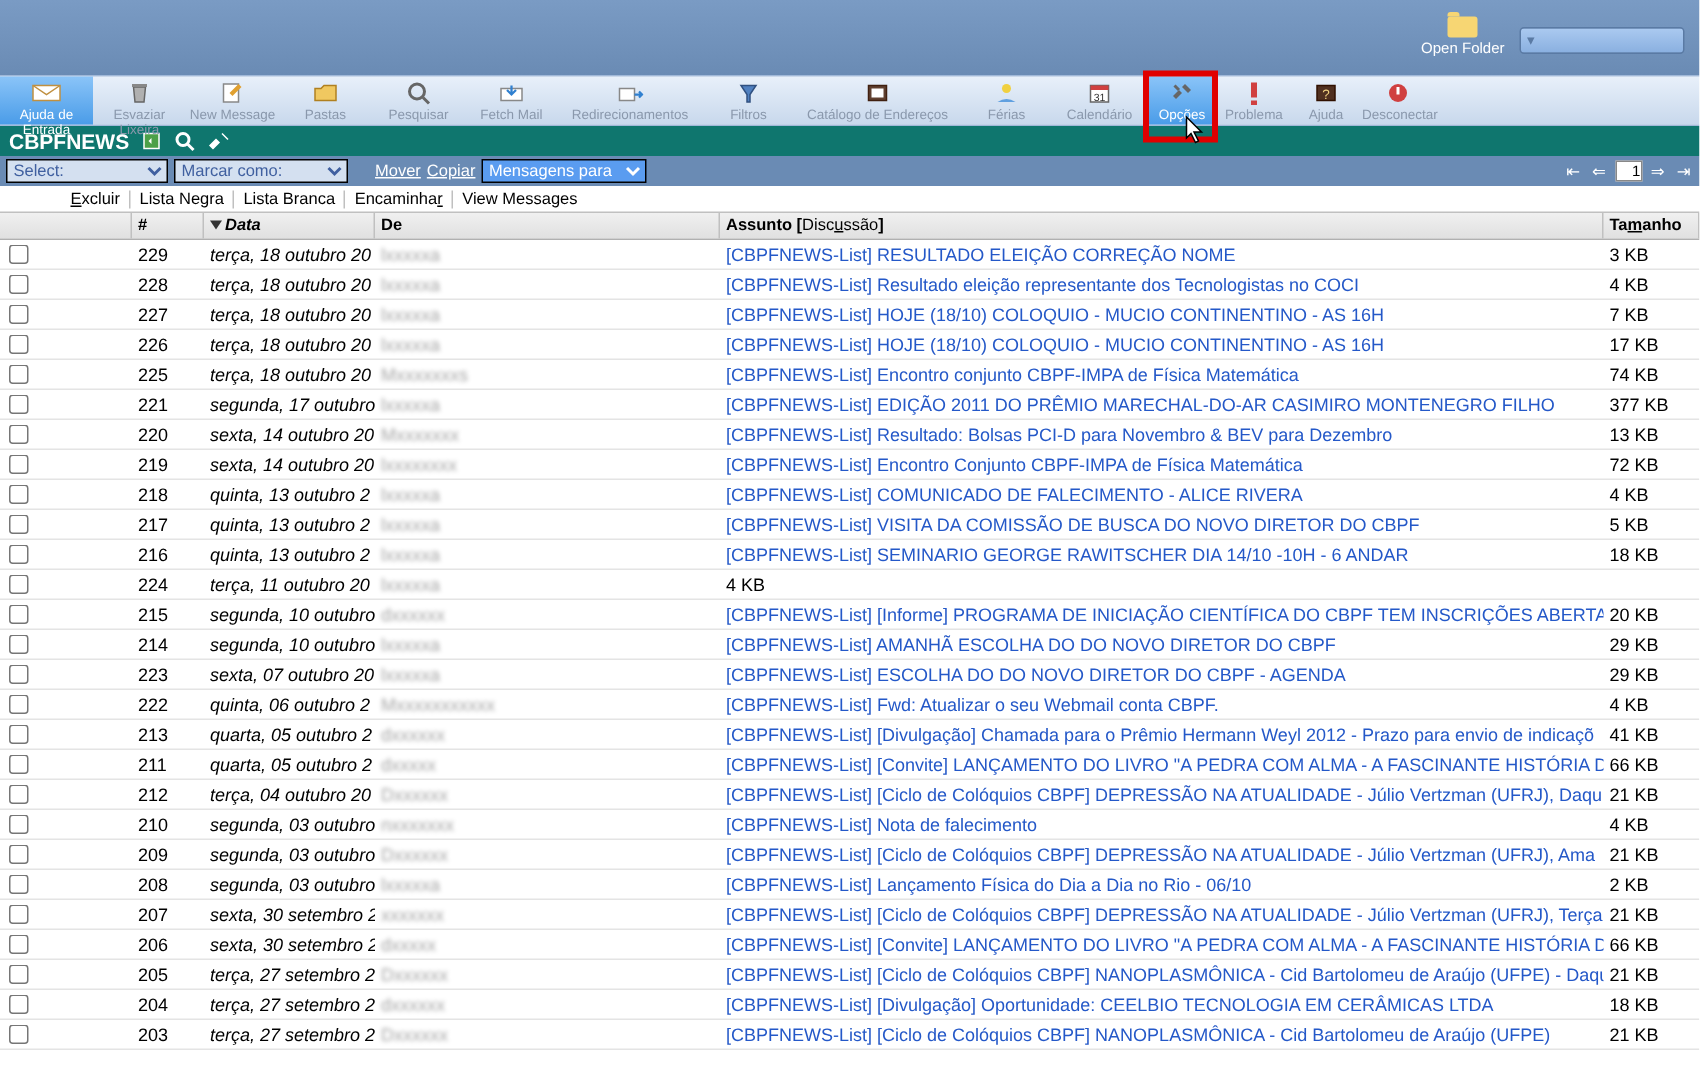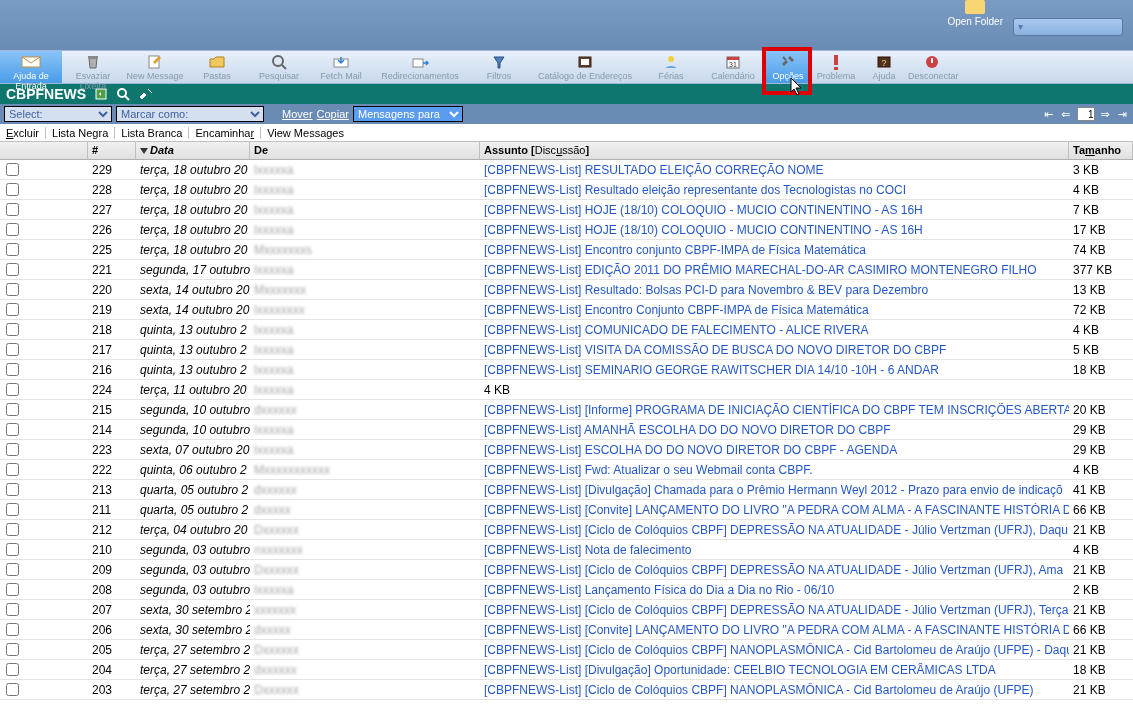--- a/index.html
+++ b/index.html
@@ -1,44 +1,44 @@
 <!DOCTYPE html>
 <html><head>
 <meta charset="utf-8">
 <style>
 * { margin: 0; padding: 0; box-sizing: border-box; }
 body { font-family: Arial, sans-serif; font-size: 12px; width: 1133px; height: 716px; overflow: hidden; background: #fff; }
 
 .top-bar { background: linear-gradient(#7a9bc4, #6a8bb4); height: 50px; position: relative; }
-.open-folder { position: absolute; right: 130px; top: 0; text-align: center; color: #fff; font-size: 10px; cursor: pointer; }
+.open-folder { position: absolute; right: 130px; top: 11px; text-align: center; color: #fff; font-size: 10px; cursor: pointer; }
 .open-folder-icon { width: 20px; height: 14px; background: #f7d673; border-radius: 2px; margin: 0 auto 2px; position: relative; }
 .open-folder-icon::before { content: ''; position: absolute; top: -3px; left: 0; width: 8px; height: 3px; background: #f7d673; border-radius: 2px 2px 0 0; }
 .open-dropdown { position: absolute; right: 10px; top: 18px; width: 110px; height: 18px; background: linear-gradient(#aac9f0, #8ab0e0); border: 1px solid #5a7aa4; border-radius: 3px; color: #5a7aa4; font-size: 10px; padding: 2px 4px; }
 
 .toolbar { background: linear-gradient(#e8f0fa, #c8d8ec); height: 34px; display: flex; border-top: 1px solid #a0b8d8; border-bottom: 1px solid #a0b8d8; }
 .tool-item { width: 62px; text-align: center; padding-top: 3px; color: #8a98ac; font-size: 9px; cursor: pointer; position: relative; }
 .tool-item.active { background: linear-gradient(#8ac4f8, #4a9ce8); color: #fff; }
 .tool-item-icon { height: 16px; display: flex; align-items: center; justify-content: center; margin-bottom: 1px; }
 .highlight-box { position: absolute; border: 4px solid #e00000; top: -4px; left: -2px; width: 50px; height: 48px; z-index: 10; pointer-events: none; }
 .cursor-arrow { position: absolute; top: 26px; left: 26px; z-index: 11; pointer-events: none; }
 
 .title-bar { background: #0f766e; color: #fff; height: 20px; display: flex; align-items: center; padding: 0 6px; font-weight: bold; font-size: 14px; }
 .title-bar .small-icon { margin-left: 8px; cursor: pointer; }
 
 .action-bar { background: #6a8bb4; height: 20px; display: flex; align-items: center; padding: 0 4px; gap: 4px; color: #fff; font-size: 11px; }
 .action-bar select { font-size: 11px; height: 16px; background: #d4e0f0; border: 1px solid #000000; }
 .action-bar .sel1 { width: 108px; color: #4060a0; }
-.action-bar .sel2 { width: 148px; color: #4060a0; }
+.action-bar .sel2 { width: 116px; color: #4060a0; }
 .action-bar .sel3 { width: 110px; background: #5a9cf0; color: #fff; }
 .action-bar .lnk { color: #fff; text-decoration: underline; cursor: pointer; }
 .action-bar .spacer { flex: 1; }
 .action-bar .page-input { width: 18px; height: 14px; font-size: 10px; text-align: right; border: 1px solid #888; }
 .nav-arrow { cursor: pointer; padding: 0 2px; }
 
-.sub-actions { background: #fff; height: 18px; display: flex; align-items: center; border-bottom: 1px solid #c0c0c0; font-size: 11px; }
+.sub-actions { background: #fff; height: 18px; display: flex; align-items: center; border-bottom: 1px solid #c0c0c0; font-size: 11px; padding-left: 41px; }
 .sub-actions a { color: #000; text-decoration: none; padding: 0 6px; border-right: 1px solid #c0c0c0; cursor: pointer; }
 .sub-actions a u { text-decoration: underline; }
 
 .header-row { background: linear-gradient(#f0f0f0, #e0e0e0); height: 18px; display: flex; border-bottom: 1px solid #b0b0b0; font-size: 11px; font-weight: bold; }
 .header-row > div { padding: 2px 4px; border-right: 1px solid #c0c0c0; }
 .col-check { width: 88px; }
 .col-num { width: 48px; text-align: left; }
 .col-date { width: 114px; font-style: italic; }
 .col-from { width: 230px; }
 .col-subject { flex: 1; }

